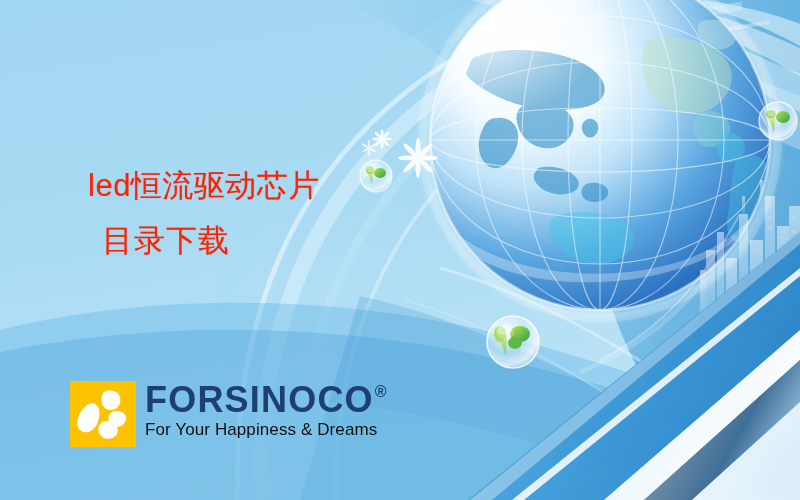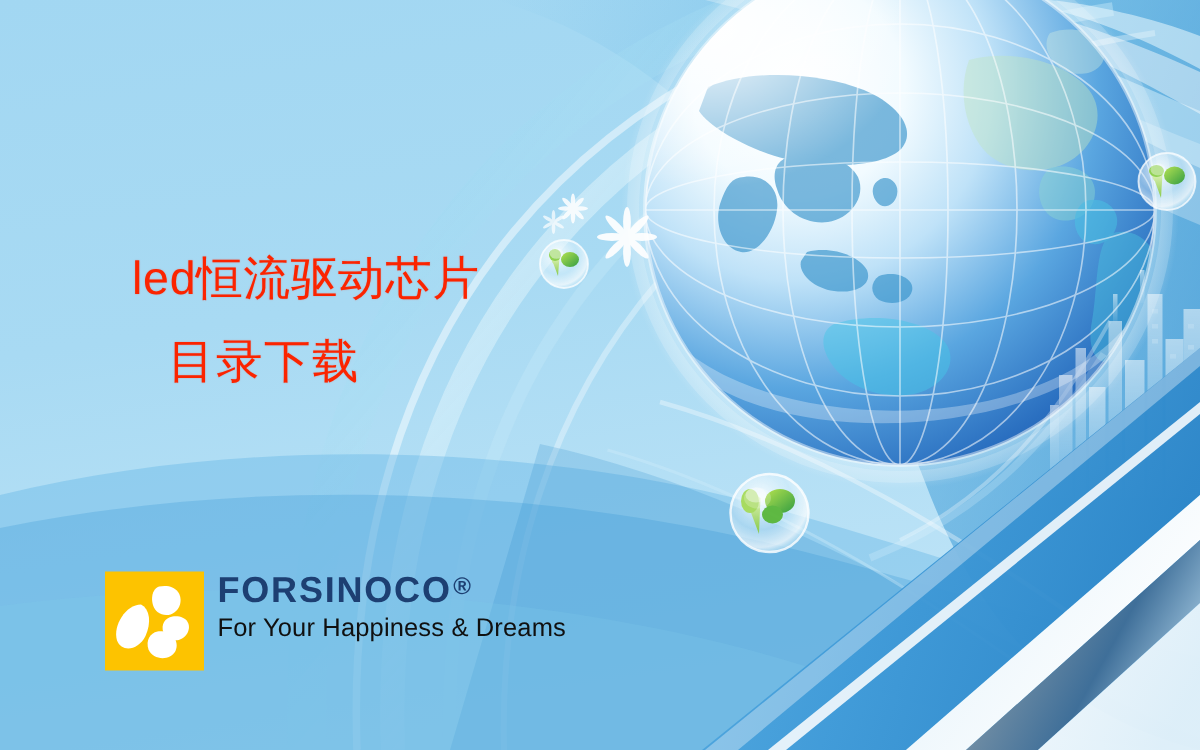--- a/index.html
+++ b/index.html
@@ -34,21 +34,21 @@
     text-shadow: 0 0 1px rgba(251,36,0,0.35);
   }
   .headline .line1 {
     font-size: 31px;
     letter-spacing: 0.5px;
   }
   .headline .line2 {
     font-size: 31px;
     letter-spacing: 1px;
     margin-top: 15px;
-    margin-left: 24px;
+    margin-left: 14px;
   }
 
   
   .logo-block {
     position: absolute;
     left: 70px;
     top: 381px;
     z-index: 30;
     display: flex;
     align-items: flex-start;
@@ -64,21 +64,21 @@
   .logo-words {
     margin-left: 9px;
     padding-top: 2px;
   }
   .brand-row {
     display: flex;
     align-items: flex-start;
     line-height: 1;
   }
   .brand-name {
-    font-size: 24px;
+    font-size: 36px;
     font-weight: bold;
     color: #1d3f72;
     letter-spacing: 1.2px;
     line-height: 0.95;
   }
   .brand-reg {
     font-size: 16px;
     color: #1d3f72;
     font-weight: bold;
     line-height: 1;

